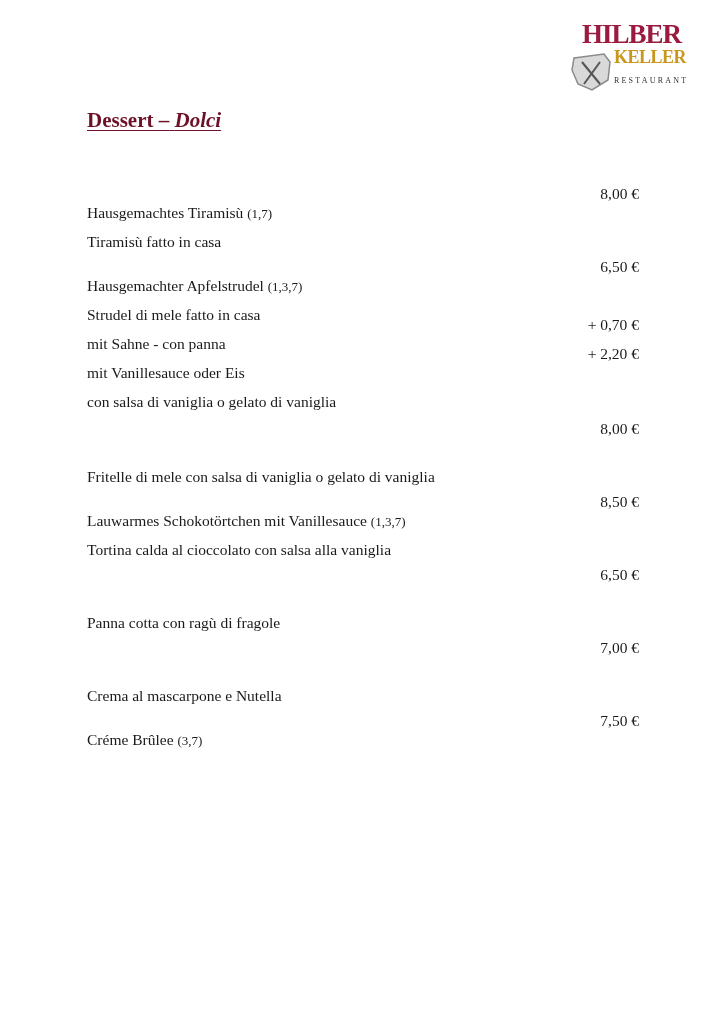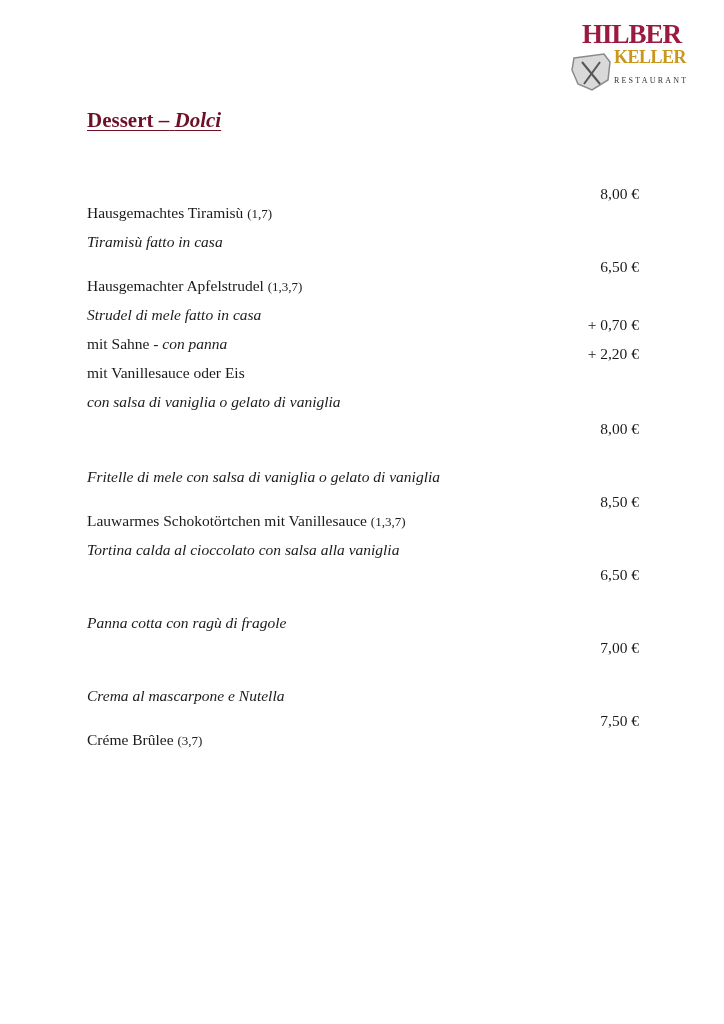--- a/index.html
+++ b/index.html
@@ -13,21 +13,21 @@
   .logo .word3 { position: absolute; left: 44px; top: 58px; font-family: "Liberation Serif", serif;
                  font-size: 8px; letter-spacing: 2.2px; color: #333; line-height: 10px; text-align: right; }
   .logo svg { position: absolute; left: 0; top: 34px; }
   .title { position: absolute; left: 87px; top: 108px; font-size: 21px; font-weight: bold;
            color: #6e1028; text-decoration: underline; text-decoration-thickness: 1px; text-underline-offset: 3px; }
   .title .it { font-style: italic; }
   .row { position: absolute; left: 87px; width: 552px; height: 22px; font-size: 15.5px; line-height: 22px; }
   .row .lbl { position: absolute; left: 0; top: 0; white-space: nowrap; margin-top: 19px; }
   .row .price { position: absolute; right: 0; top: 0; white-space: nowrap; }
   .row .alg { font-size: 13px; }
-  .it { font-style: italic; }
+  .it { }
 </style>
 </head>
 <body>
 
 <div class="logo">
   <svg width="44" height="40" viewBox="0 0 44 40">
     <path d="M4 6 L34 2 L40 10 L38 28 L22 38 L8 32 L2 18 Z" fill="#d9d9d9" stroke="#8a8a8a" stroke-width="1.5"></path>
     <line x1="12" y1="10" x2="30" y2="32" stroke="#555" stroke-width="2"></line>
     <line x1="30" y1="10" x2="14" y2="32" stroke="#555" stroke-width="2"></line>
   </svg>

